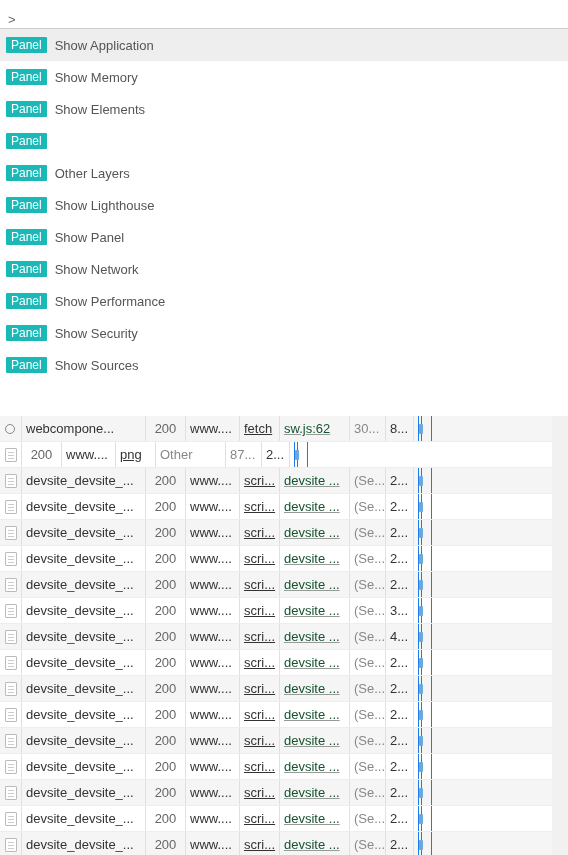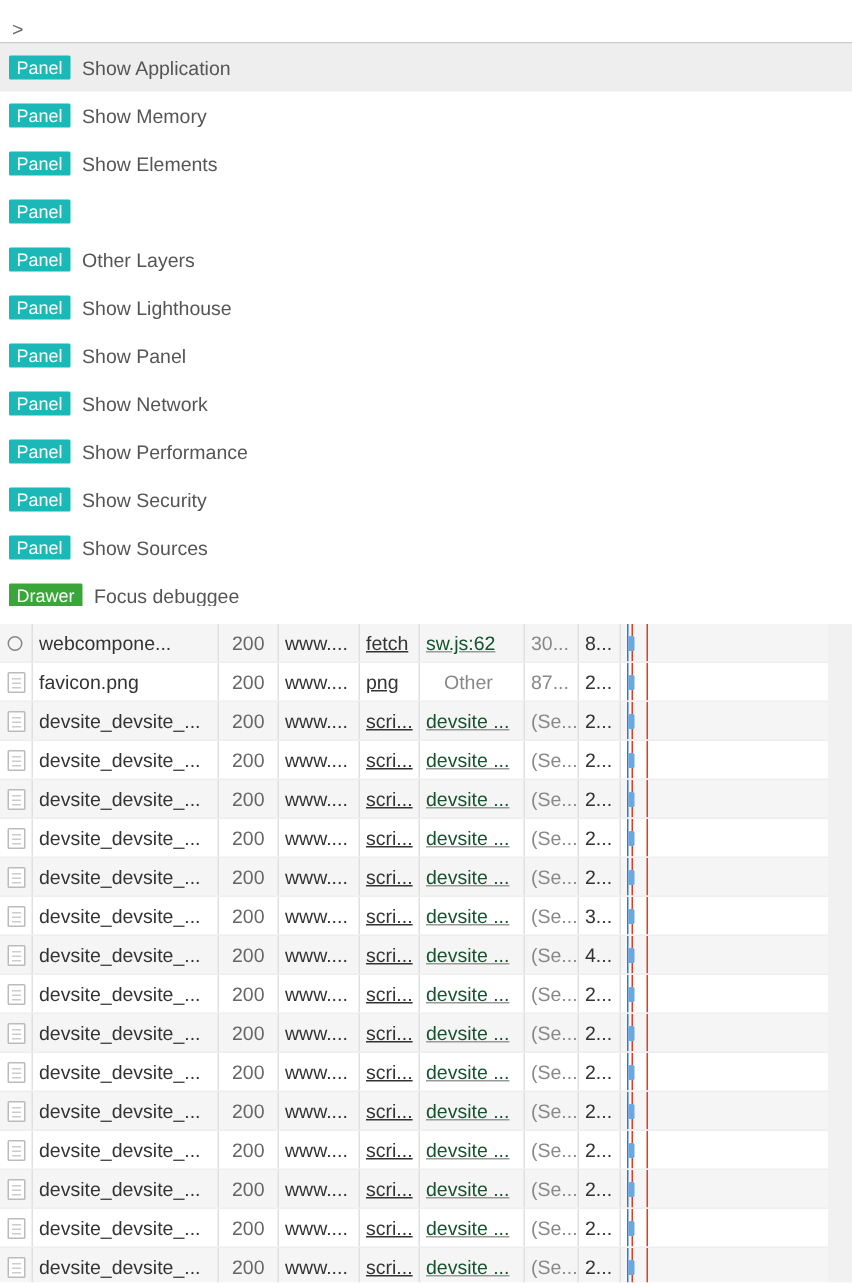--- a/index.html
+++ b/index.html
@@ -93,21 +93,21 @@
     display: flex;
     align-items: center;
   }
   .col-file  { width: 22px; justify-content:center; color:#999; }
   .col-name  { width: 124px; color:#333; }
   .col-status{ width: 40px; color:#666; text-align:right; justify-content:center;}
   .col-domain{ width: 54px; color:#333;}
   .col-type  { width: 40px; color:#333;text-decoration:underline;}
   .col-init  { width: 70px; color:#333;}
   .col-init .link { color:#14532d; text-decoration: underline; text-decoration-color:#999; cursor:pointer;}
-  .col-init .other { color:#888;margin-left:12px; }
+  .col-init .other { color:#888; }
   .col-size  { width: 36px; color:#888;text-align:center;}
   .col-time  { width: 28px; color:#333;}
   .col-wf    { flex:1; position:relative; padding:0; }
   .file-icon {
     width:12px; height:14px;
     border:1px solid #bbb;
     border-radius:1px;
     position:relative;
     background:#fff;
   }
@@ -179,24 +179,20 @@
       <span class="command-label">Show Performance</span>
     </div>
     <div class="command-row">
       <span class="badge panel">Panel</span>
       <span class="command-label">Show Security</span>
     </div>
     <div class="command-row">
       <span class="badge panel">Panel</span>
       <span class="command-label">Show Sources</span>
     </div>
-    <div class="command-row">
-      <span class="badge drawer">Drawer</span>
-      <span class="command-label">Focus debuggee</span>
-    </div>
   </div>
 
 <div class="network-area">
     <div class="net-row odd">
       <div class="cell col-file">
         <span class="gear-icon"></span>
       </div>
       <div class="cell col-name">webcompone...</div>
       <div class="cell col-status">200</div>
       <div class="cell col-domain">www....</div>
@@ -212,21 +208,20 @@
           <div class="wf-vline l2"></div>
           <div class="wf-vline l3"></div>
           <div class="wf-bar" style="left:5px;width:4px;"></div>
         </div>
       </div>
     </div>
     <div class="net-row">
       <div class="cell col-file">
         <span class="file-icon"></span>
       </div>
-      <div class="cell col-name">favicon.png</div>
       <div class="cell col-status">200</div>
       <div class="cell col-domain">www....</div>
       <div class="cell col-type">png</div>
       <div class="cell col-init">
         <span class="other">Other</span>
       </div>
       <div class="cell col-size">87...</div>
       <div class="cell col-time">2...</div>
       <div class="cell col-wf">
         <div class="wf-track">

